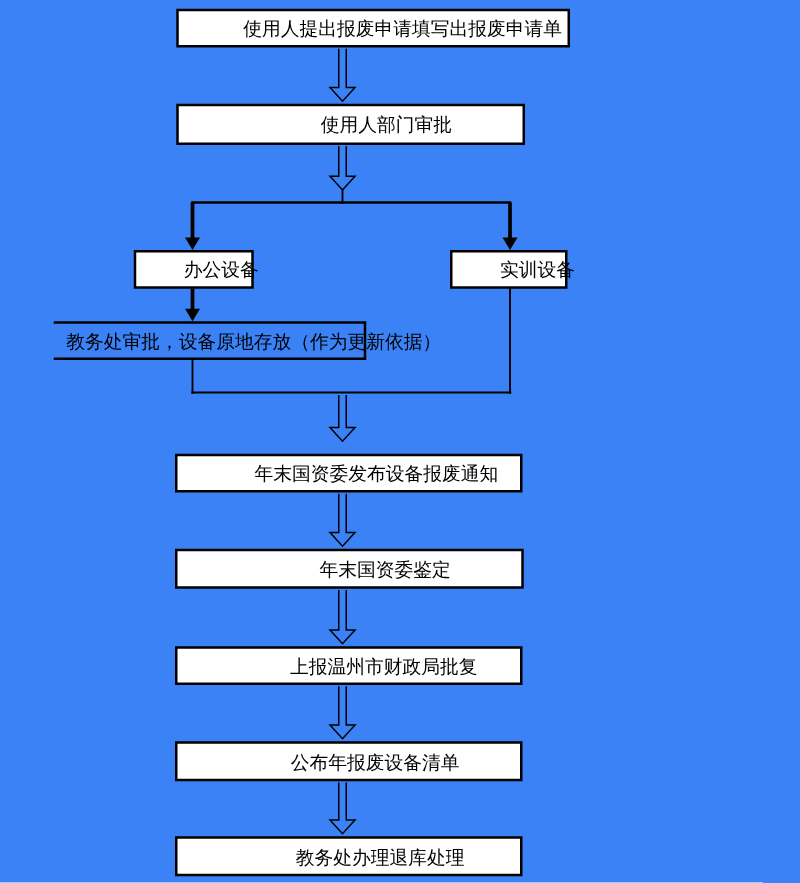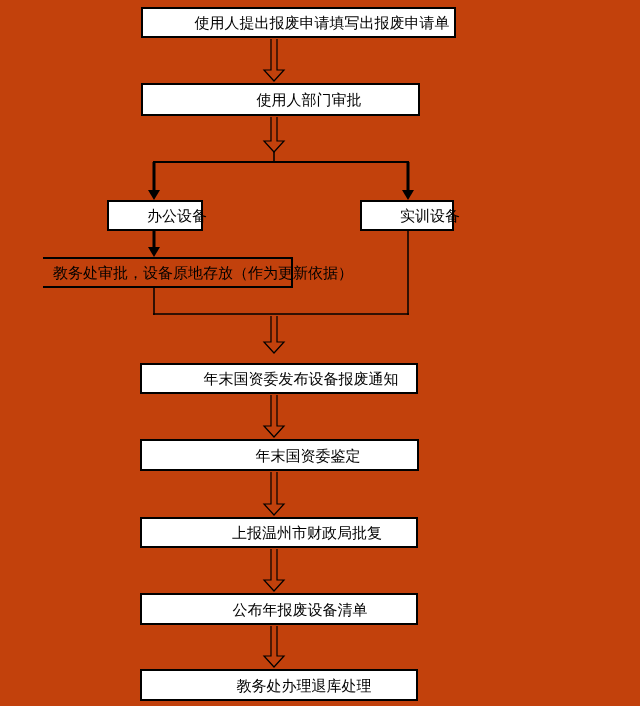--- a/index.html
+++ b/index.html
@@ -4,21 +4,21 @@
 <style>
   html, body {
     margin: 0;
     padding: 0;
     background: #ffffff;
   }
   .canvas {
     position: relative;
     width: 640px;
     height: 706px;
-    background: #c2410c;
+    background: #3b82f6;
     overflow: hidden;
   }
   svg {
     display: block;
   }
   svg text {
     font-family: "DejaVu Sans", sans-serif;
     font-size: 15px;
     fill: #000000;
     white-space: pre;

